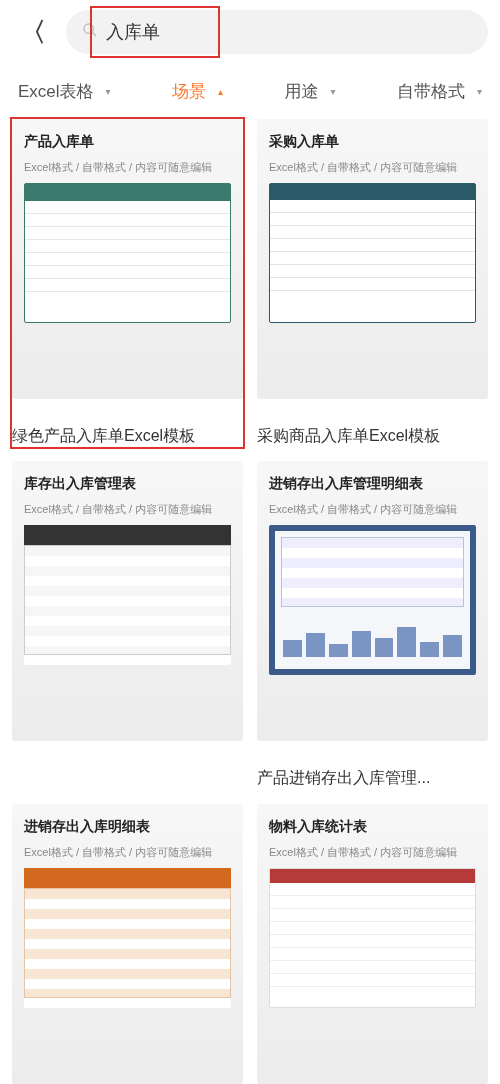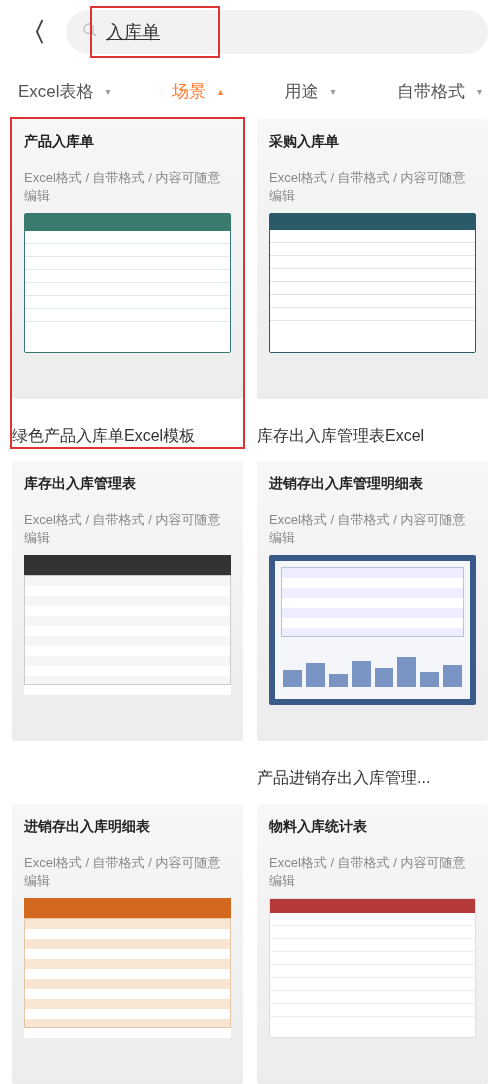--- a/index.html
+++ b/index.html
@@ -27,21 +27,20 @@
   }
   .search-bar {
     flex: 1;
     background: #f2f2f2;
     border-radius: 24px;
     height: 44px;
     display: flex;
     align-items: center;
     padding: 0 16px;
     position: relative;
-    text-decoration: underline;
   }
   .search-icon {
     color: #bbb;
     font-size: 18px;
     margin-right: 8px;
   }
   .search-input {
     border: none;
     background: transparent;
     font-size: 18px;
@@ -99,23 +98,23 @@
     padding: 14px 12px;
     overflow: hidden;
     position: relative;
   }
   .thumb-title {
     font-size: 14px;
     font-weight: 700;
     color: #222;
   }
   .thumb-sub {
-    font-size: 13px;
+    font-size: 11px;
     color: #888;
-    margin-top: 18px;
+    margin-top: 9px;
     margin-bottom: 8px;
   }
   .mini-table {
     width: 100%;
     height: 140px;
     border-radius: 2px;
     position: relative;
   }
   .mini-table.green {
     background: #fff;
@@ -273,21 +272,21 @@
   </div>
 
   <div class="card">
     <div class="thumb">
       <div class="thumb-title">采购入库单</div>
       <div class="thumb-sub">Excel格式 / 自带格式 / 内容可随意编辑</div>
       <div class="mini-table teal">
         <div class="mt-lines"></div>
       </div>
     </div>
-    <div class="card-title">库存出入库管理表Excel</div>
+    <div class="card-title">采购商品入库单Excel模板</div>
   </div>
 
   <div class="card">
     <div class="thumb">
       <div class="thumb-title">库存出入库管理表</div>
       <div class="thumb-sub">Excel格式 / 自带格式 / 内容可随意编辑</div>
       <div class="mini-table dark">
         <div class="mt-lines"></div>
       </div>
     </div>

